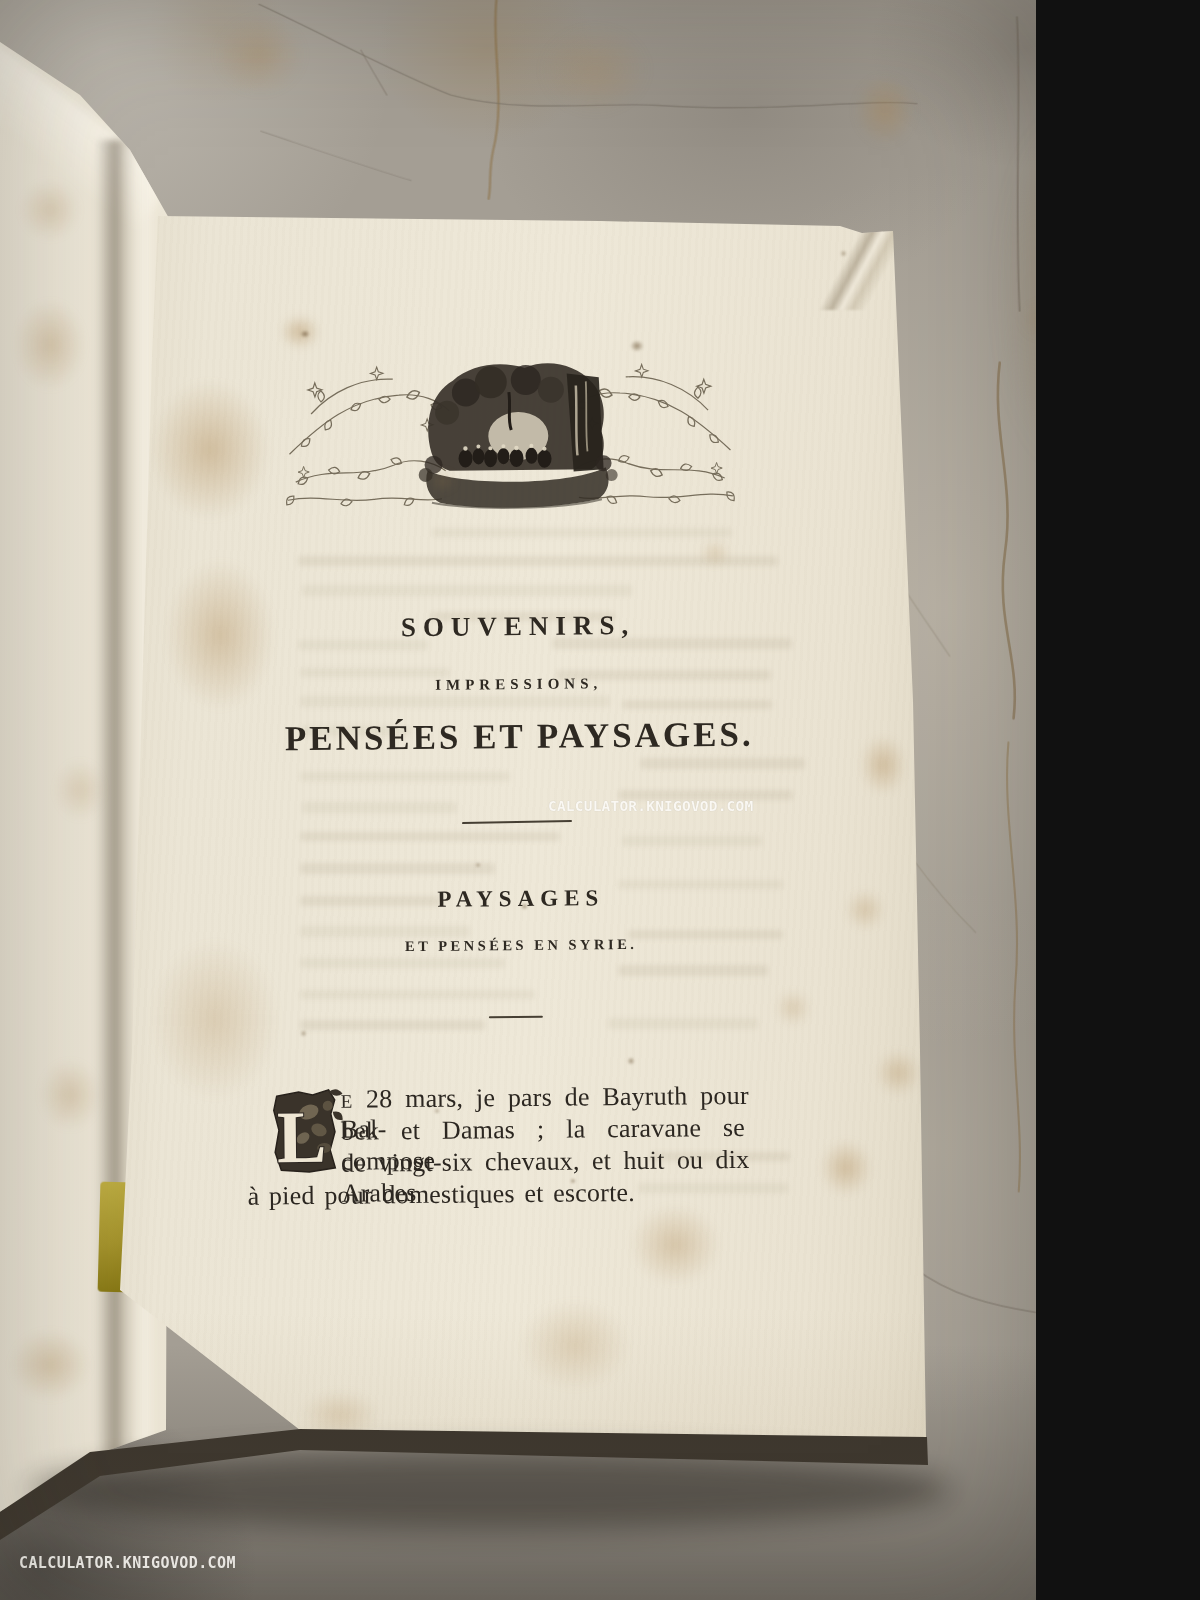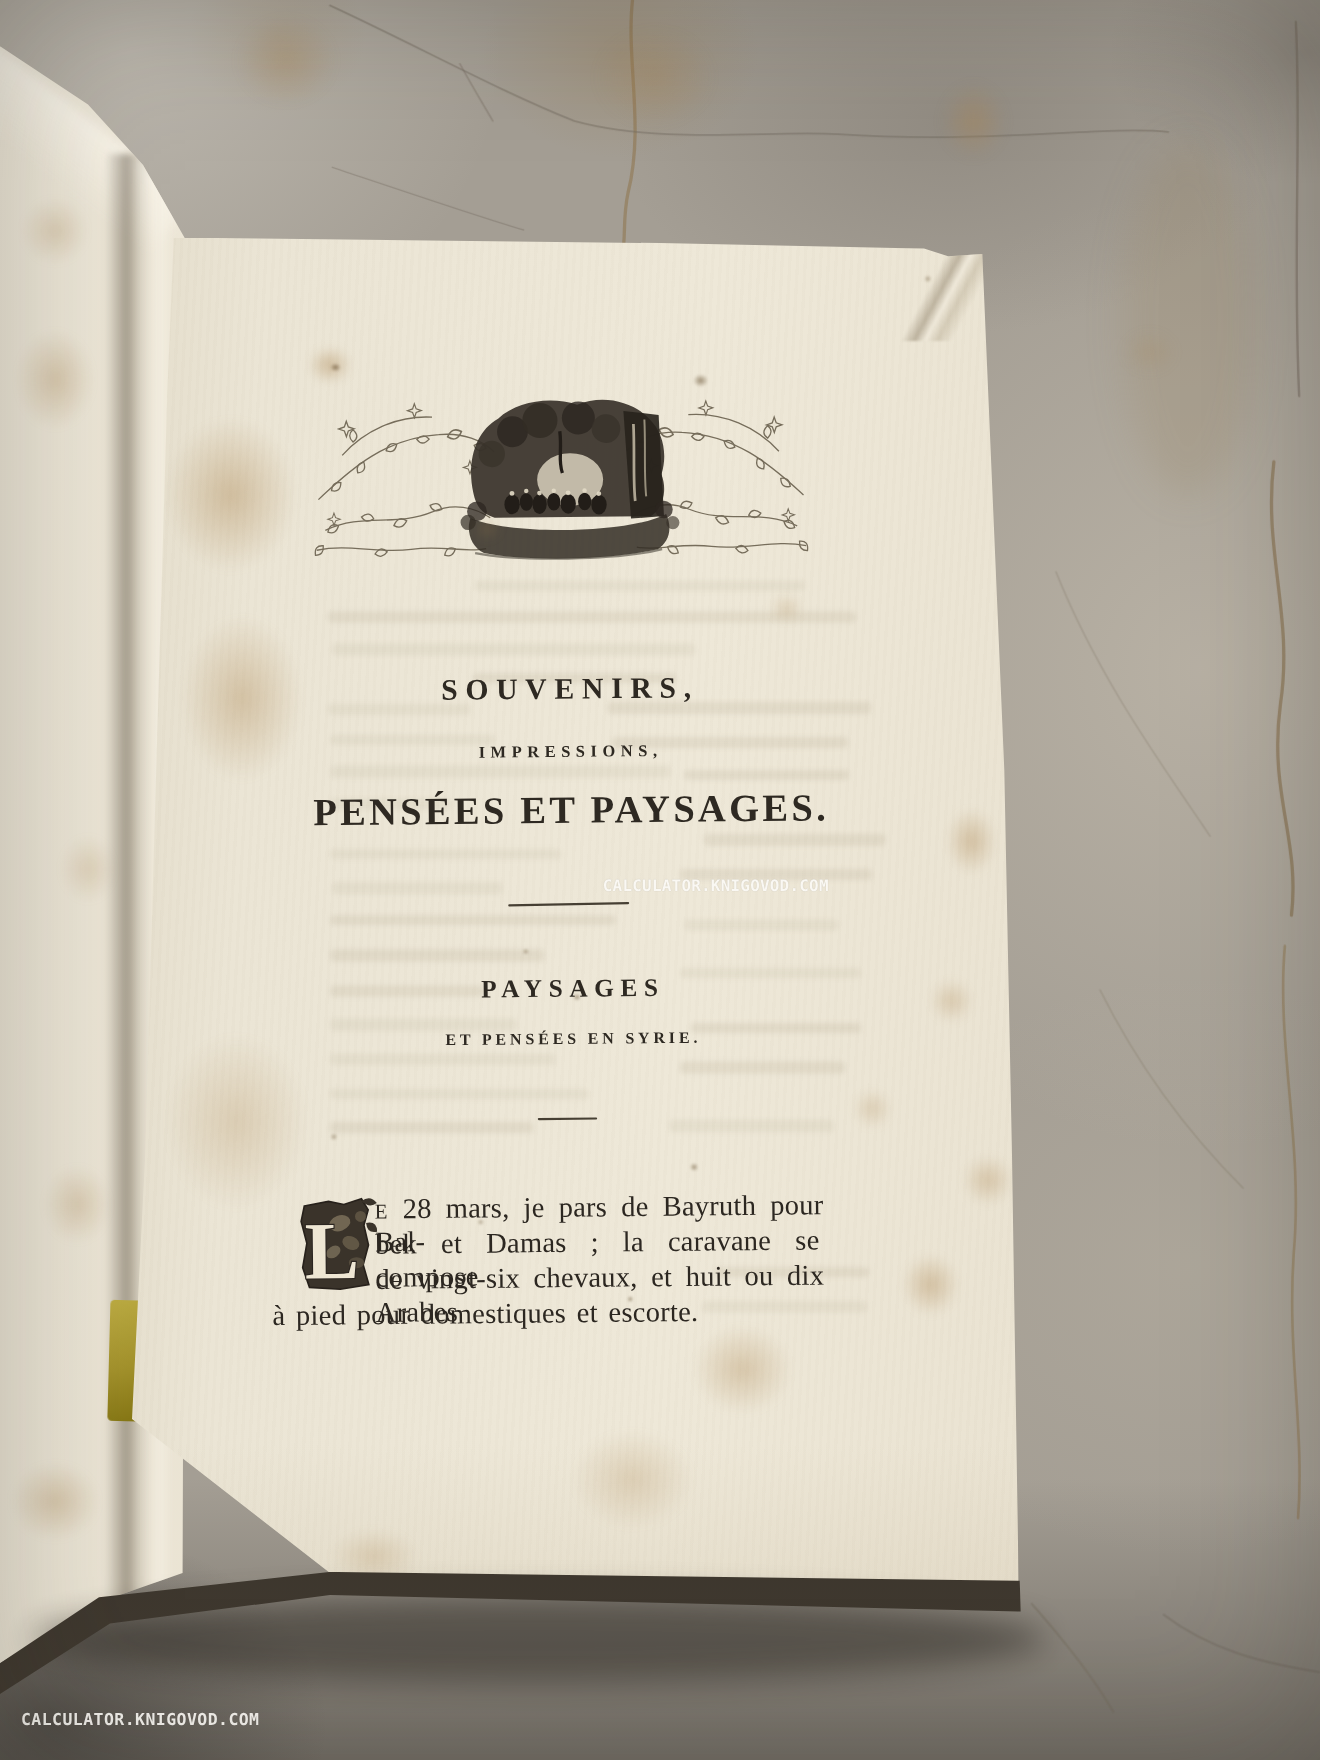--- a/index.html
+++ b/index.html
@@ -1,16 +1,16 @@
 <!DOCTYPE html>
 <html><head>
 <meta charset="utf-8">
 <style>
   html,body{margin:0;padding:0;background:#111;}
-  .scene{position:relative;width:1200px;height:1600px;overflow:hidden;
+  .scene{position:relative;width:1036px;height:1600px;overflow:hidden;
          font-family:"Liberation Serif","DejaVu Serif",serif;text-decoration:underline;}
   .scene *{box-sizing:border-box;}
 
   
   .marble{position:absolute;inset:0;background-color:#a49e94;
     background-image:
       radial-gradient(40% 26% at 10% 3%, rgba(208,204,195,.55), rgba(208,204,195,0) 70%),
       radial-gradient(14% 8% at 47% 3%, rgba(150,122,78,.30), rgba(150,122,78,0) 75%),
       radial-gradient(9% 6% at 21% 2%, rgba(146,118,76,.28), rgba(146,118,76,0) 75%),
       radial-gradient(34% 16% at 72% 7%, rgba(118,112,104,.38), rgba(118,112,104,0) 75%),

